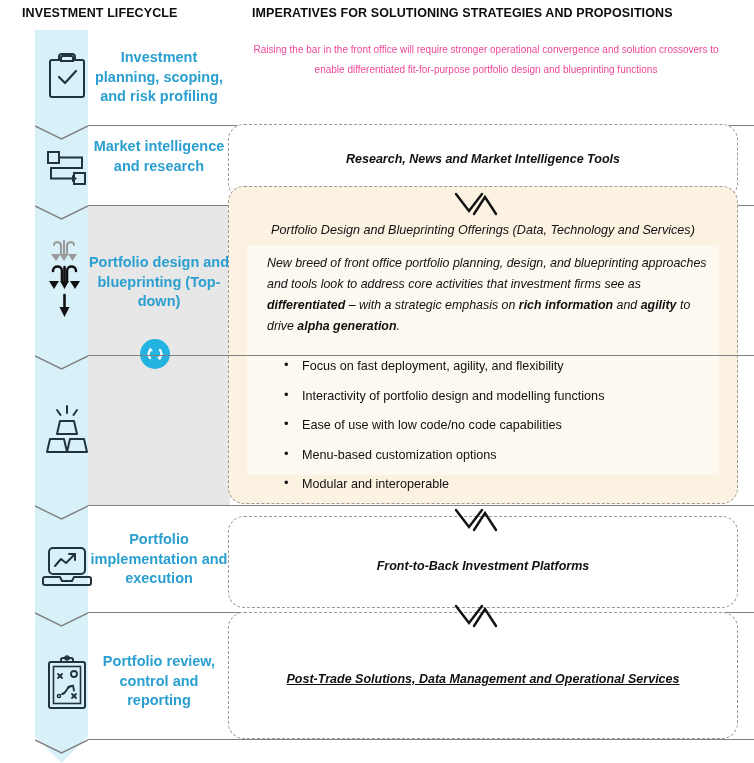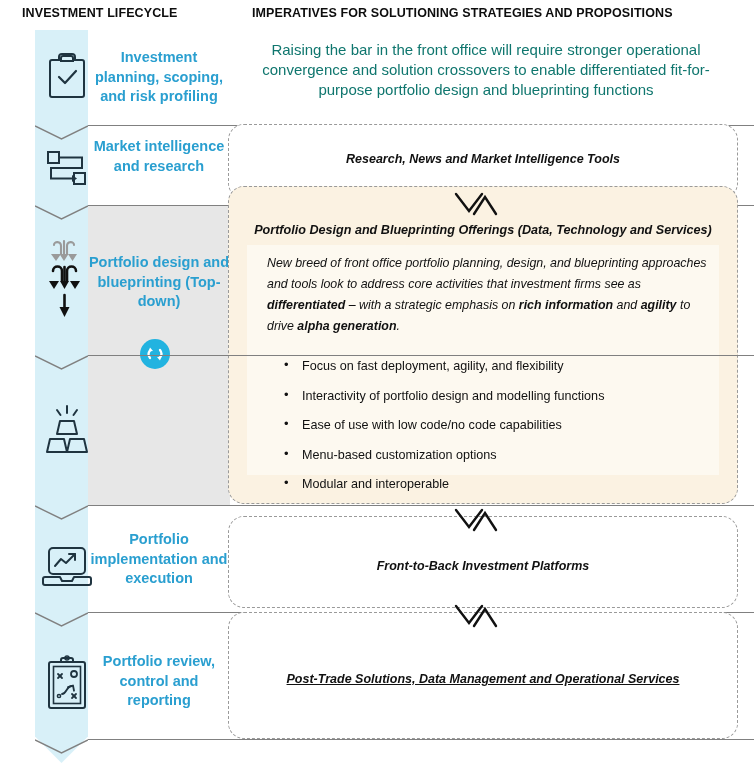--- a/index.html
+++ b/index.html
@@ -63,21 +63,21 @@
     position:absolute;left:0;right:0;text-align:center;
     font-style:italic;font-weight:bold;font-size:12.5px;color:#111;
   }
 
   #box-research{left:228px;top:124px;width:510px;height:75px;background:#ffffff;}
   #box-research .cap{top:27px;}
 
   #box-main{left:228px;top:186px;width:510px;height:318px;background:#fbf2e2;}
   #box-main .title{
     position:absolute;left:14px;right:14px;top:36px;text-align:center;
-    font-style:italic;font-weight:bold;font-size:12.6px;color:#111;
+    font-style:italic;font-weight:normal;font-size:12.6px;color:#111;
   }
   #box-main .inner{
     position:absolute;left:18px;top:58px;width:472px;height:230px;
     background:#fdf9f0;
   }
   #box-main .para{
     position:absolute;left:20px;right:6px;top:8px;
     font-style:italic;font-size:12.4px;line-height:21px;color:#111;
   }
   #box-main .para b{font-weight:bold;}
@@ -268,21 +268,21 @@
       <circle cx="16" cy="16" r="15" fill="#22b3e0"></circle>
       <g fill="none" stroke="#ffffff" stroke-width="2.3" stroke-linecap="round">
         <path d="M11 12.5 a6 6 0 0 0 0 7.5"></path>
         <path d="M21 19.5 a6 6 0 0 0 0 -7.5"></path>
       </g>
       <polygon points="11,9.5 14,13 9.5,13.6" fill="#ffffff"></polygon>
       <polygon points="21,22.5 18,19 22.5,18.4" fill="#ffffff"></polygon>
     </svg>
   </div>
 
-  <div style="position:absolute;left:246px;top:40px;width:480px;text-align:center;font-size:15px;line-height:20px;color:#0f766e;">Raising the bar in the front office will require stronger operational convergence and solution crossovers to enable differentiated fit-for-purpose portfolio design and blueprinting functions</div>
+  <div style="position:absolute;left:246px;top:40px;width:480px;text-align:center;font-size:10px;line-height:20px;color:#ec4899;">Raising the bar in the front office will require stronger operational convergence and solution crossovers to enable differentiated fit-for-purpose portfolio design and blueprinting functions</div>
 
   <div class="dbox" id="box-research">
     <div class="cap">Research, News and Market Intelligence Tools</div>
   </div>
 
   <div class="dbox" id="box-main">
     <div class="title">Portfolio Design and Blueprinting Offerings (Data, Technology and Services)</div>
     <div class="inner">
       <div class="para" id="main-para">New breed of front office portfolio planning, design, and blueprinting approaches and tools look to address core activities that investment firms see as <b>differentiated</b> – with a strategic emphasis on <b>rich information</b> and <b>agility</b> to drive <b>alpha generation</b>.</div>
       <ul class="bullets" id="main-bullets">

